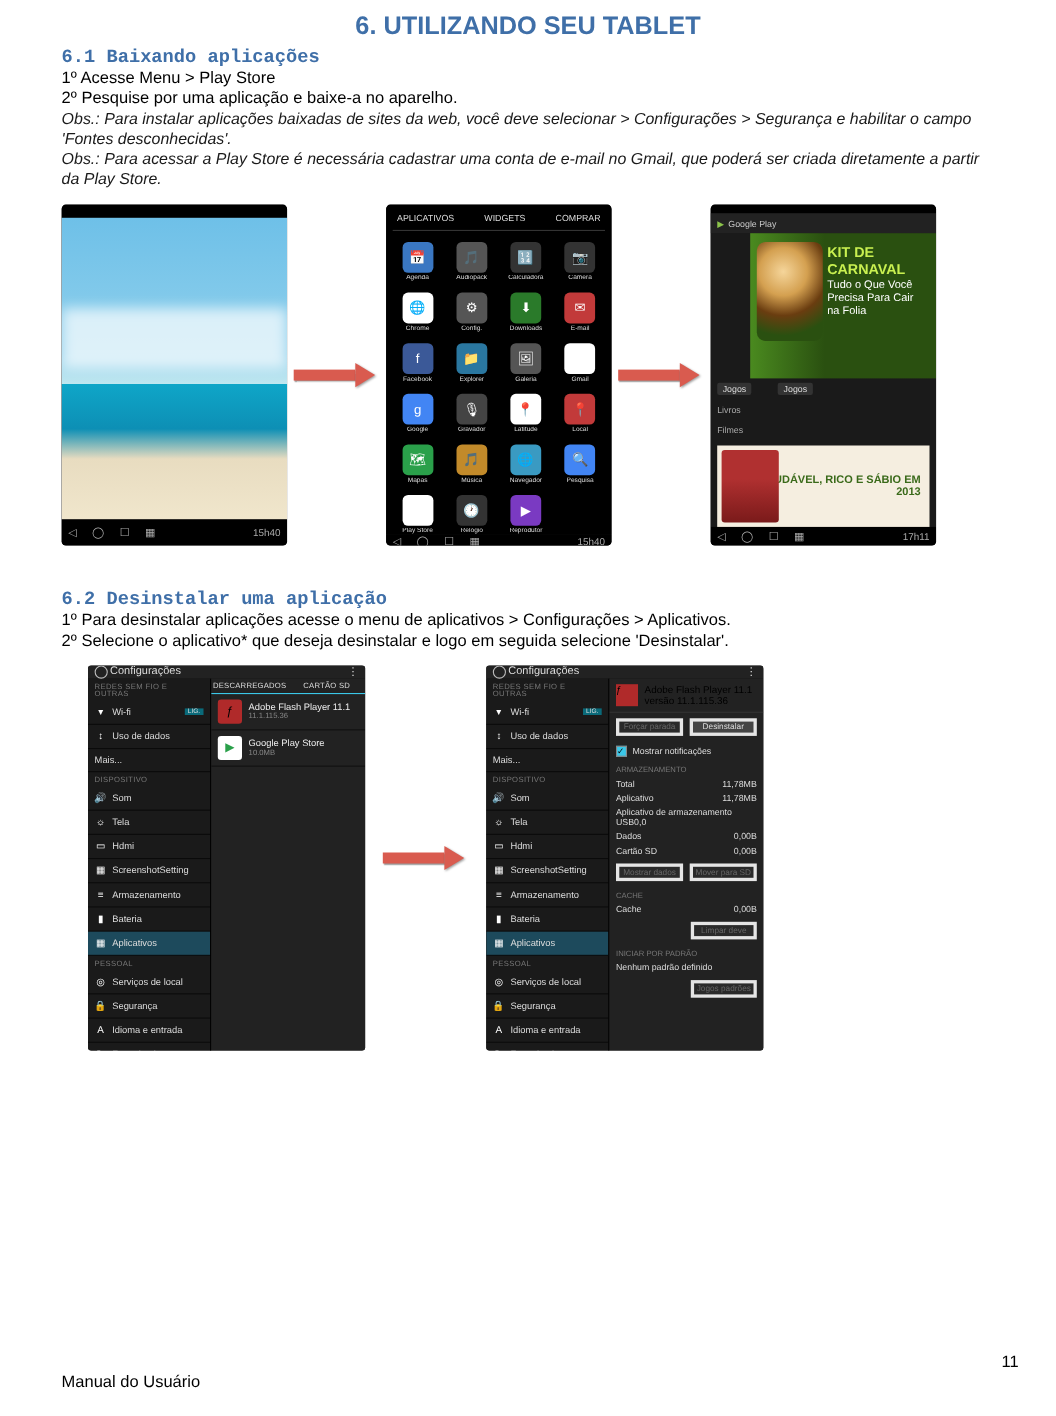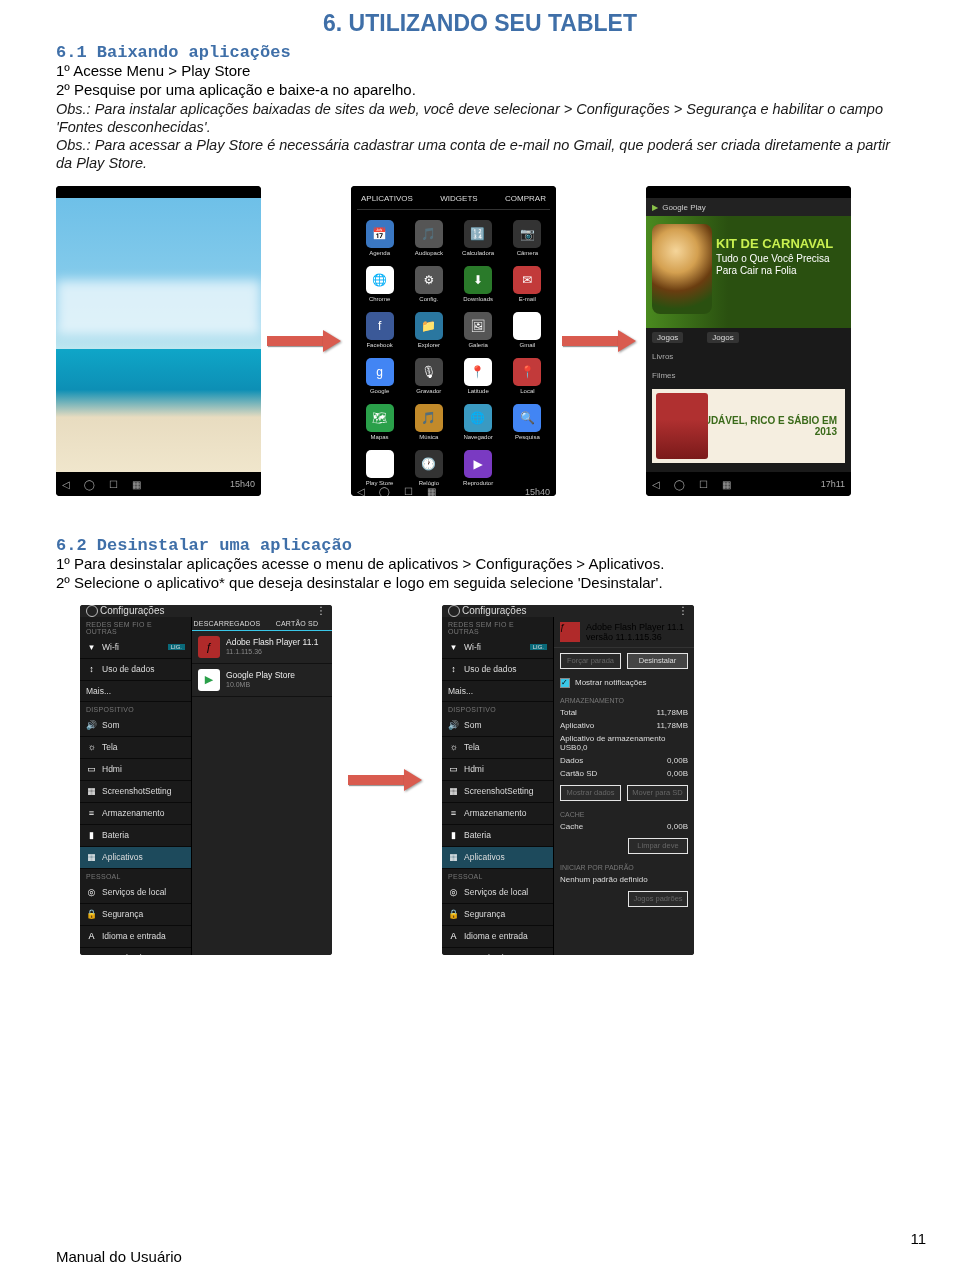--- a/index.html
+++ b/index.html
@@ -99,25 +99,26 @@
     border-radius: 5px;
     display: flex; align-items: center; justify-content: center;
     font-size: 12px; color: #fff;
   }
   .applabel { color: #ddd; font-size: 6px; white-space: nowrap; overflow: hidden; }
 
   
   .playstore-body { background: #1a1a1a; display: flex; flex-direction: column; }
   .playhdr { background: #222; height: 18px; color: #ccc; font-size: 8px; display: flex; align-items: center; padding: 0 6px; gap: 4px;}
   .carnaval {
-    height: 112px;
+    height: 132px;
     background: linear-gradient(to right, #4a8a1f 0%, #2a5010 40%, #2a5010 100%);
     position: relative;
-    padding: 20px 10px 0 70px;
+    padding: 10px 10px 0 70px;
     color: #fff;
+    margin-left: 36px;
   }
   .carnaval .face {
     position: absolute; left: 6px; top: 8px; width: 60px; height: 90px;
     background: radial-gradient(circle at 40% 30%, #f5d59a 0%, #d4a050 30%, #6a3d10 55%, #2a5010 80%);
     border-radius: 8px;
   }
   .carnaval .ct { font-weight: bold; font-size: 13px; color: #c9f050; }
   .carnaval .cs { font-size: 10px; line-height: 1.15; margin-top: 2px;}
   .pscats { display: flex; align-items: center; padding: 4px 6px; gap: 24px; color: #ddd; font-size: 8px;}
   .pscats .chip { background: #333; padding: 1px 5px; border-radius: 2px;}
@@ -188,21 +189,21 @@
   .rtabs { display: flex; color: #ddd; font-size: 7px; border-bottom: 1.5px solid #3ac7e8;}
   .rtabs div { flex: 1; text-align: center; padding: 3px 0; letter-spacing: 0.2px;}
   .rapp { display: flex; align-items: center; gap: 6px; padding: 5px 6px; border-bottom: 1px solid #111;}
   .rapp .rico { width: 22px; height: 22px; border-radius: 3px; display: flex; align-items: center; justify-content: center; font-size: 11px;}
   .rapp .rtxt { color: #eee; font-size: 8.5px; line-height: 1.1;}
   .rapp .rsub { color: #888; font-size: 7px;}
 
   
   .rhead { display: flex; align-items: center; gap: 6px; padding: 5px 6px; border-bottom: 1px solid #333;}
   .btnrow { display: flex; gap: 6px; padding: 5px 6px;}
-  .btn { flex: 1; height: 16px; background: #444; color: #ddd; font-size: 7.5px; display: flex; align-items: center; justify-content: center; border: 1px solid #e5e5e5;}
+  .btn { flex: 1; height: 16px; background: #444; color: #ddd; font-size: 7.5px; display: flex; align-items: center; justify-content: center; border: 3px solid #e5e5e5;}
   .btn.dim { background: #2a2a2a; color: #666; }
   .chk { display: flex; align-items: center; gap: 5px; padding: 4px 6px; color: #ddd; font-size: 8px;}
   .chk .box { width: 10px; height: 10px; border: 1px solid #888; background: #3ac7e8; position: relative;}
   .chk .box::after { content: "✓"; color: #000; font-size: 8px; position: absolute; left: 0; top: -1px;}
   .rsec { color: #777; font-size: 7px; padding: 5px 6px 2px 6px;}
   .rkv { display: flex; justify-content: space-between; color: #ddd; font-size: 8px; padding: 2px 6px;}
 
   .figrow2 {
     display: flex;
     align-items: center;

